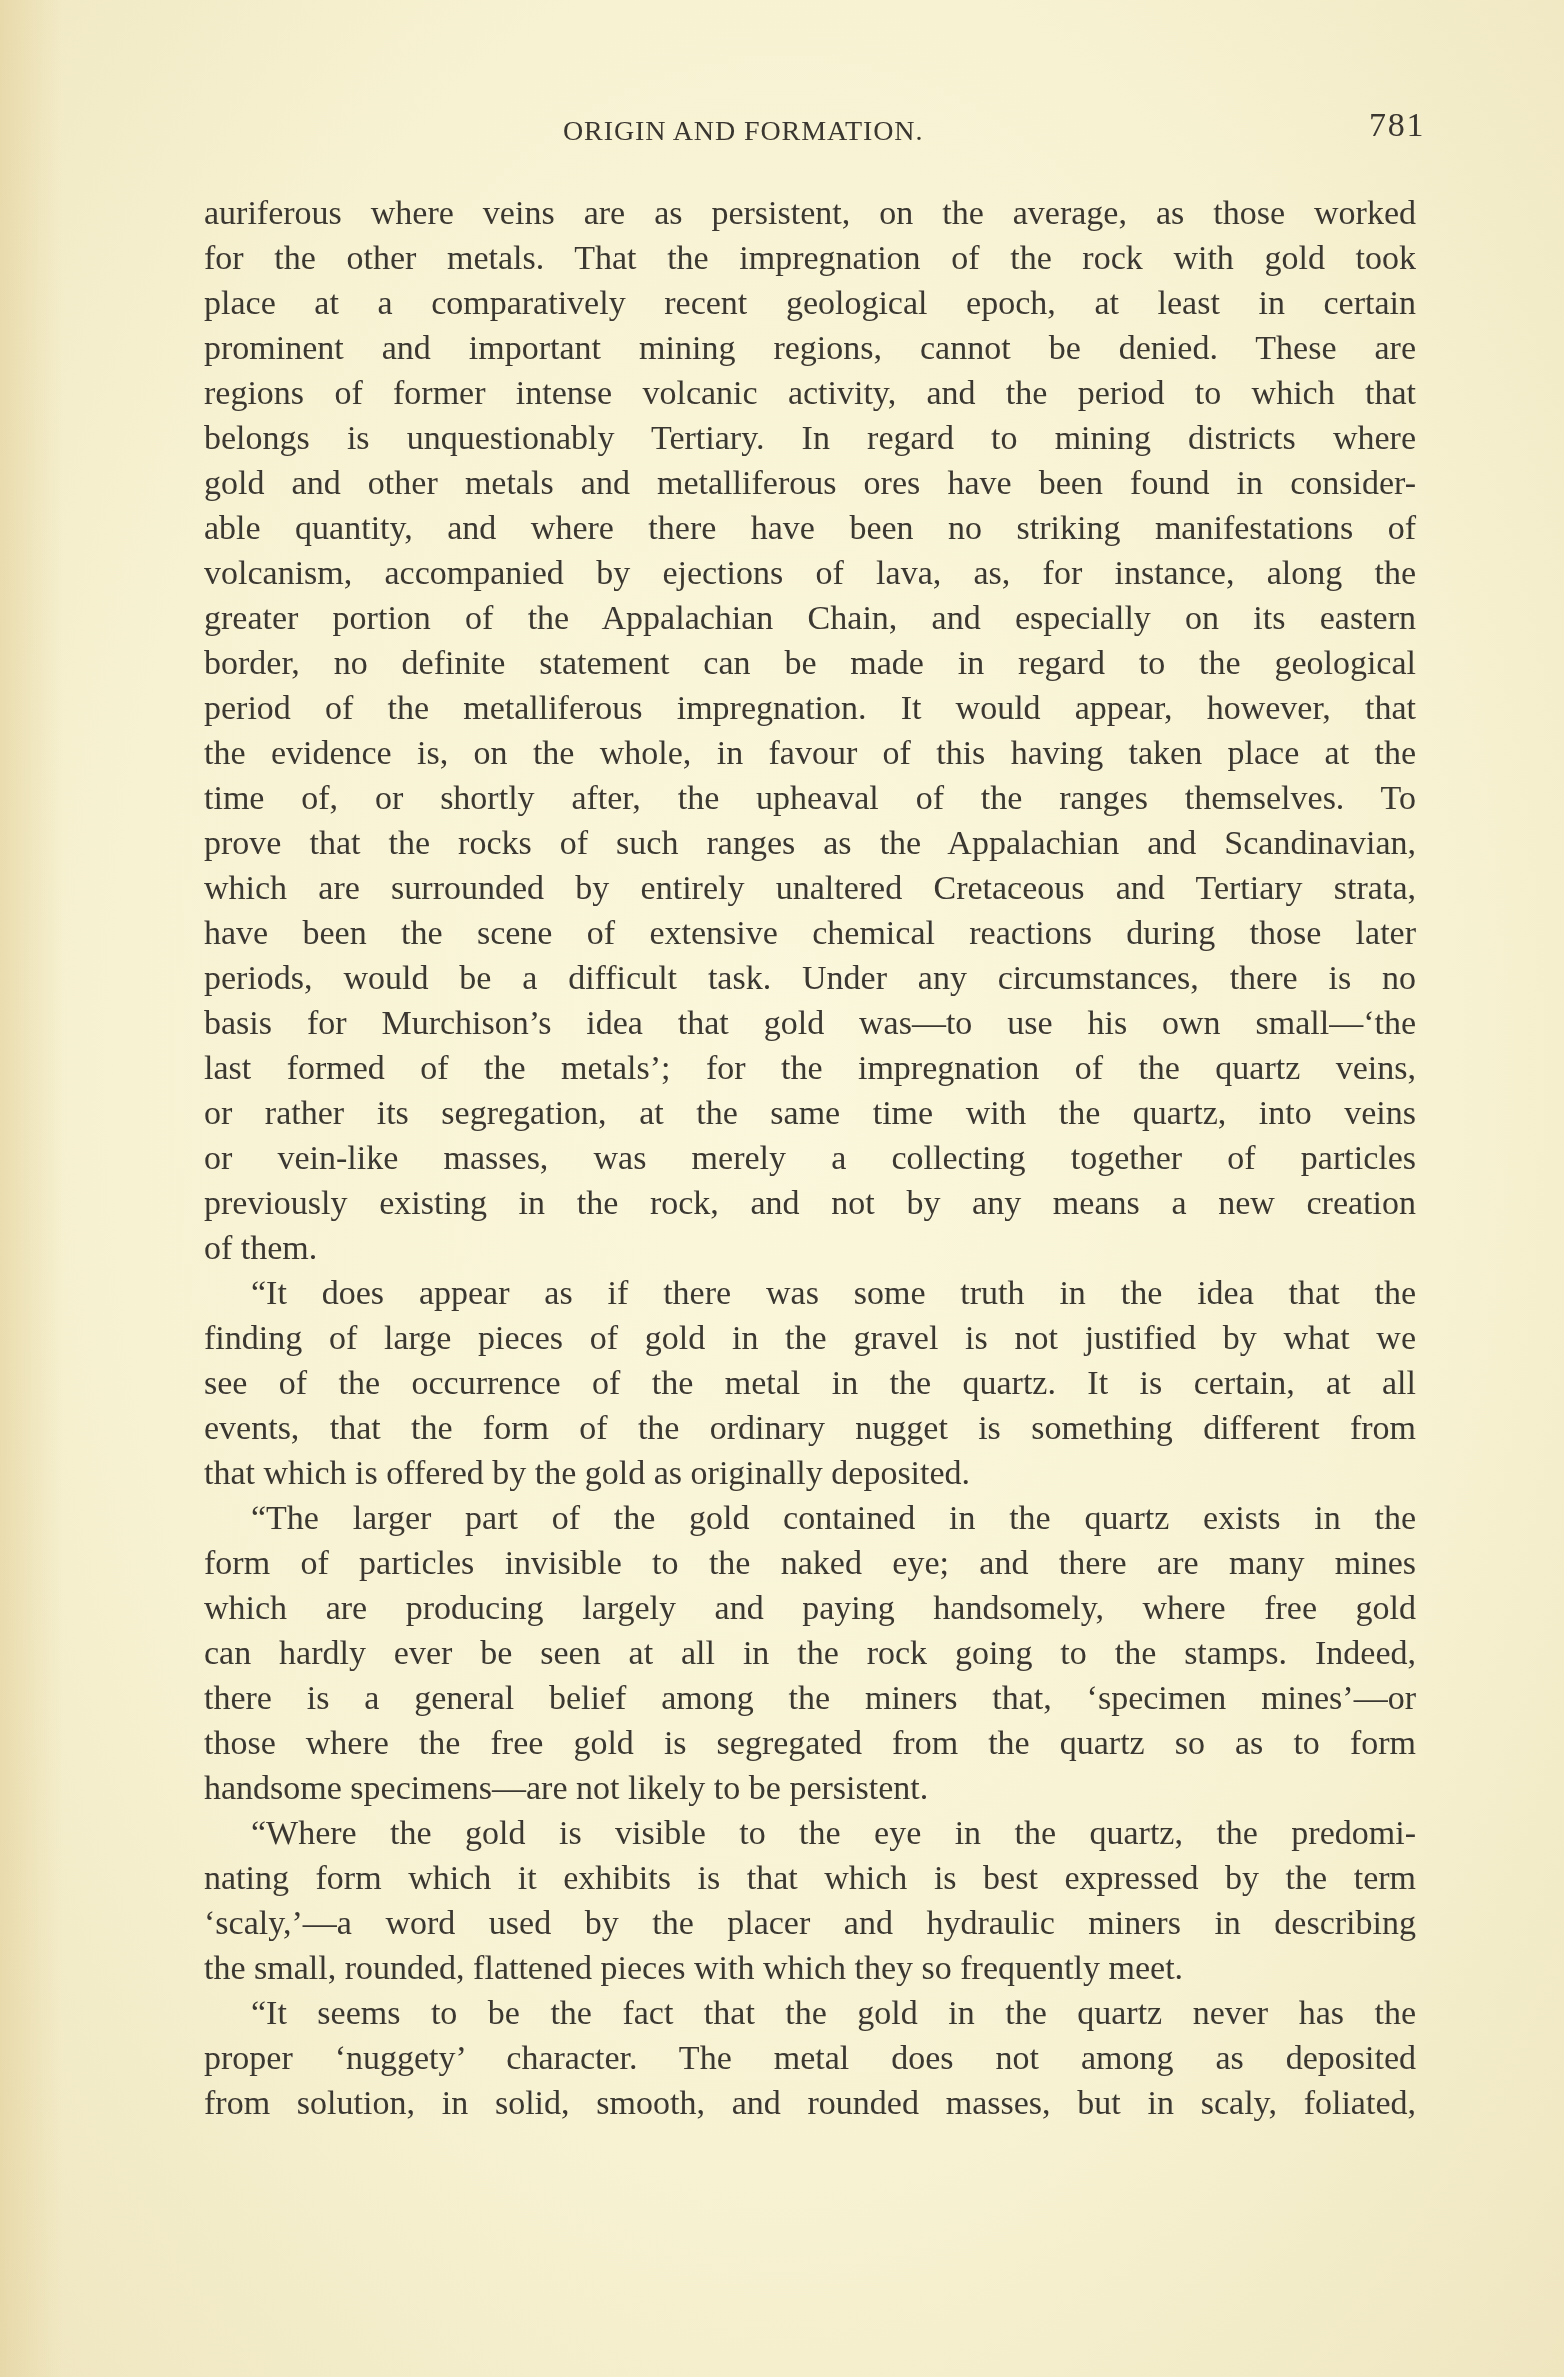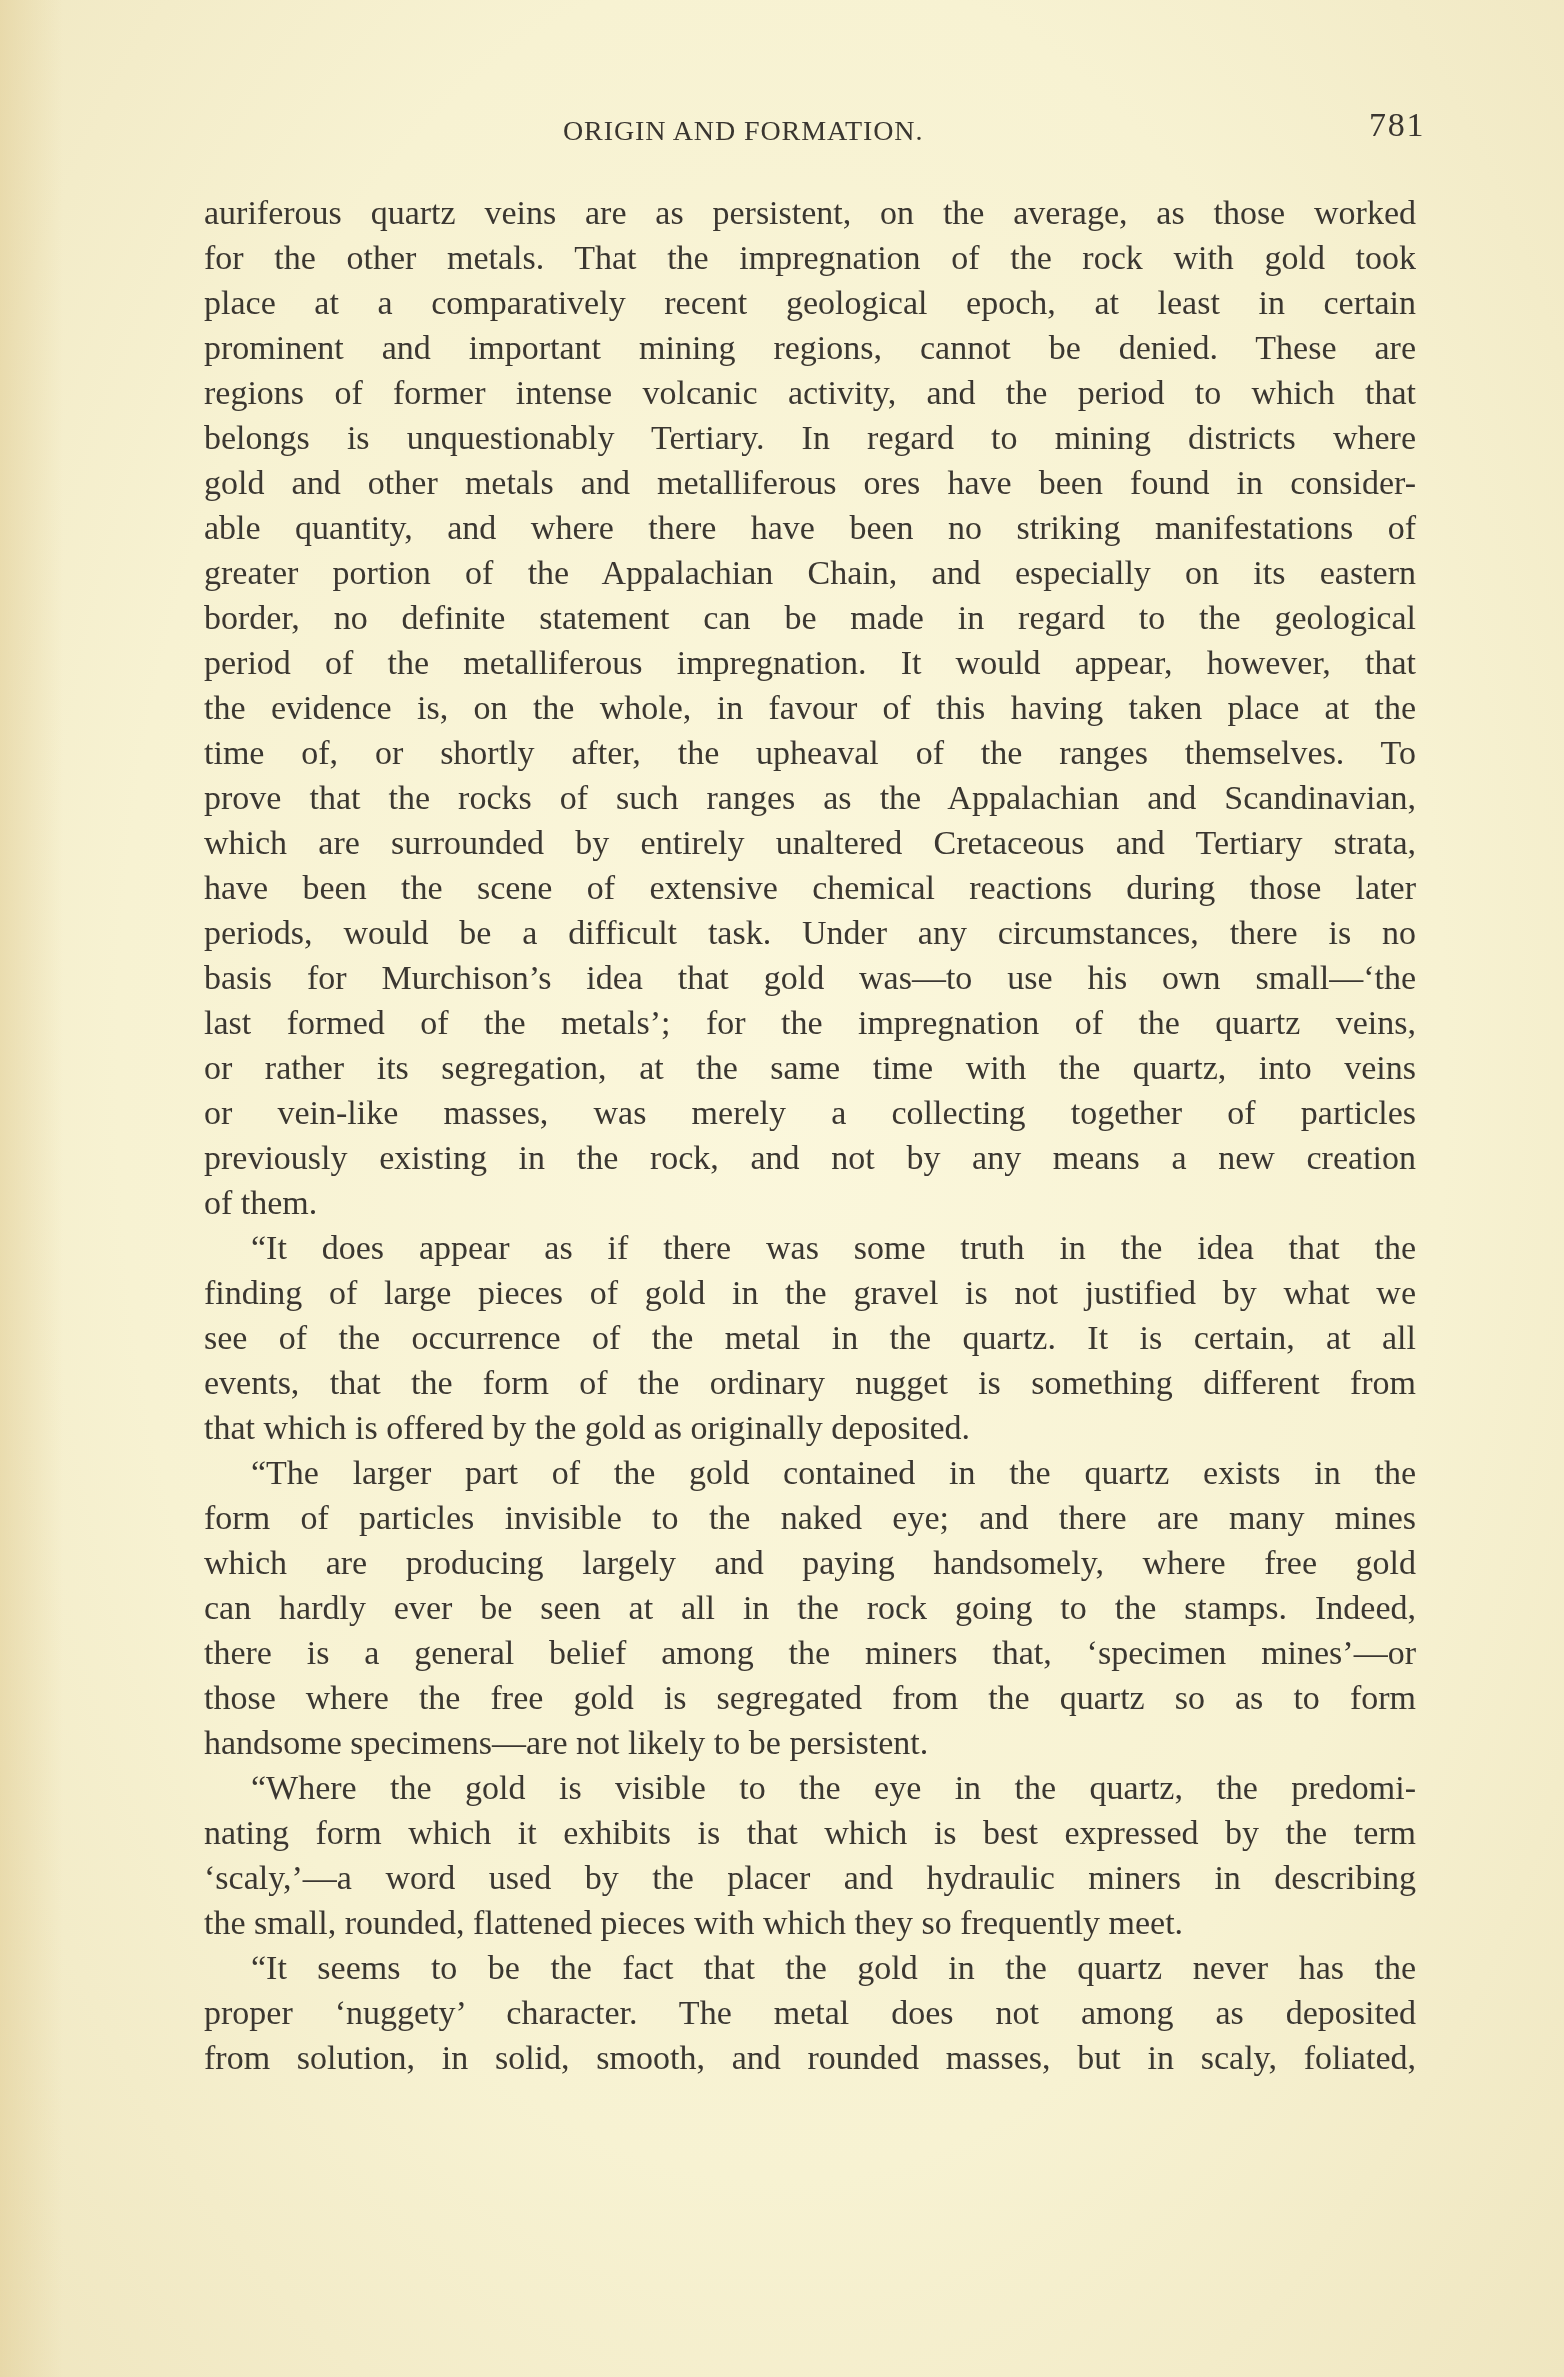--- a/index.html
+++ b/index.html
@@ -62,28 +62,29 @@
 <body>
 
 <div class="page">
   <div class="left-shade"></div>
 
   <div class="running-head">ORIGIN AND FORMATION.</div>
   <div class="page-number">781</div>
 
   <div class="body-text" id="body-text">
       <div>
-        <span class="line">auriferous quartz veins are as persistent, on the average, as those worked</span>
+        <span class="line">auriferous where veins are as persistent, on the average, as those worked</span>
         <span class="line">for the other metals.  That the impregnation of the rock with gold took</span>
         <span class="line">place at a comparatively recent geological epoch, at least in certain</span>
         <span class="line">prominent and important mining regions, cannot be denied.  These are</span>
         <span class="line">regions of former intense volcanic activity, and the period to which that</span>
         <span class="line">belongs is unquestionably Tertiary.  In regard to mining districts where</span>
         <span class="line">gold and other metals and metalliferous ores have been found in consider-</span>
         <span class="line">able quantity, and where there have been no striking manifestations of</span>
+        <span class="line">volcanism, accompanied by ejections of lava, as, for instance, along the</span>
         <span class="line">greater portion of the Appalachian Chain, and especially on its eastern</span>
         <span class="line">border, no definite statement can be made in regard to the geological</span>
         <span class="line">period of the metalliferous impregnation.  It would appear, however, that</span>
         <span class="line">the evidence is, on the whole, in favour of this having taken place at the</span>
         <span class="line">time of, or shortly after, the upheaval of the ranges themselves.  To</span>
         <span class="line">prove that the rocks of such ranges as the Appalachian and Scandinavian,</span>
         <span class="line">which are surrounded by entirely unaltered Cretaceous and Tertiary strata,</span>
         <span class="line">have been the scene of extensive chemical reactions during those later</span>
         <span class="line">periods, would be a difficult task.  Under any circumstances, there is no</span>
         <span class="line">basis for Murchison’s idea that gold was—to use his own small—‘the</span>

